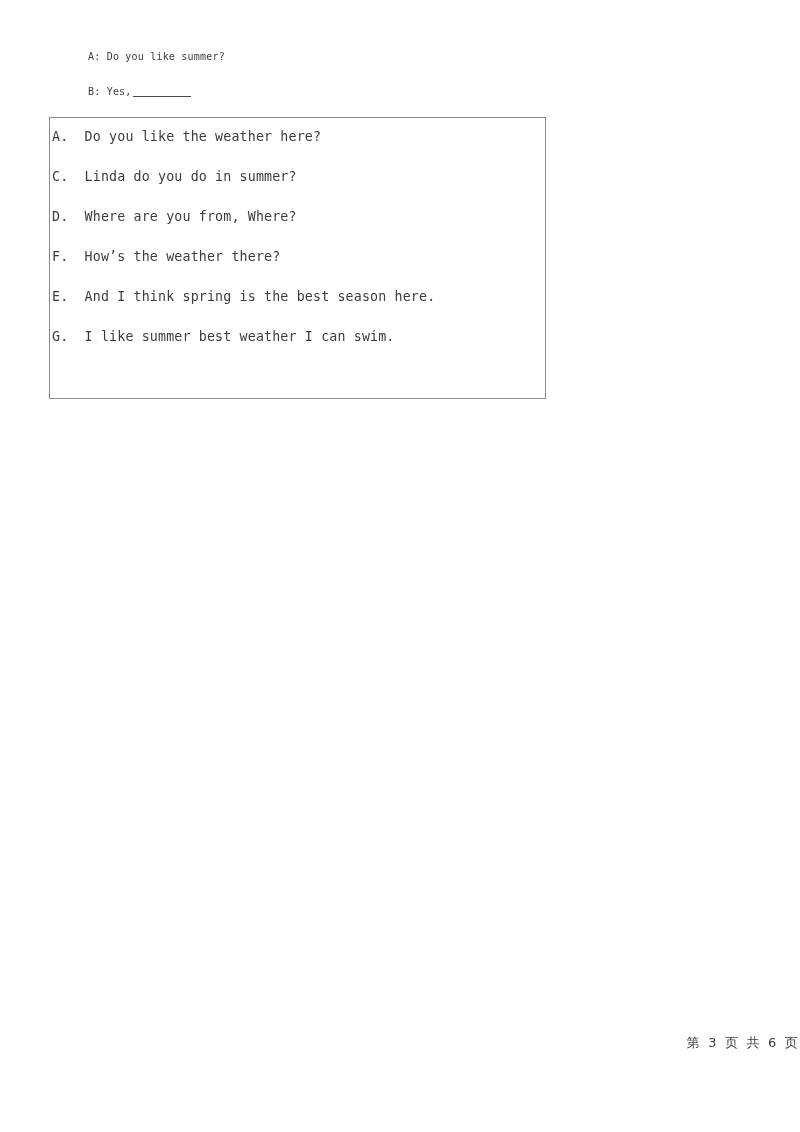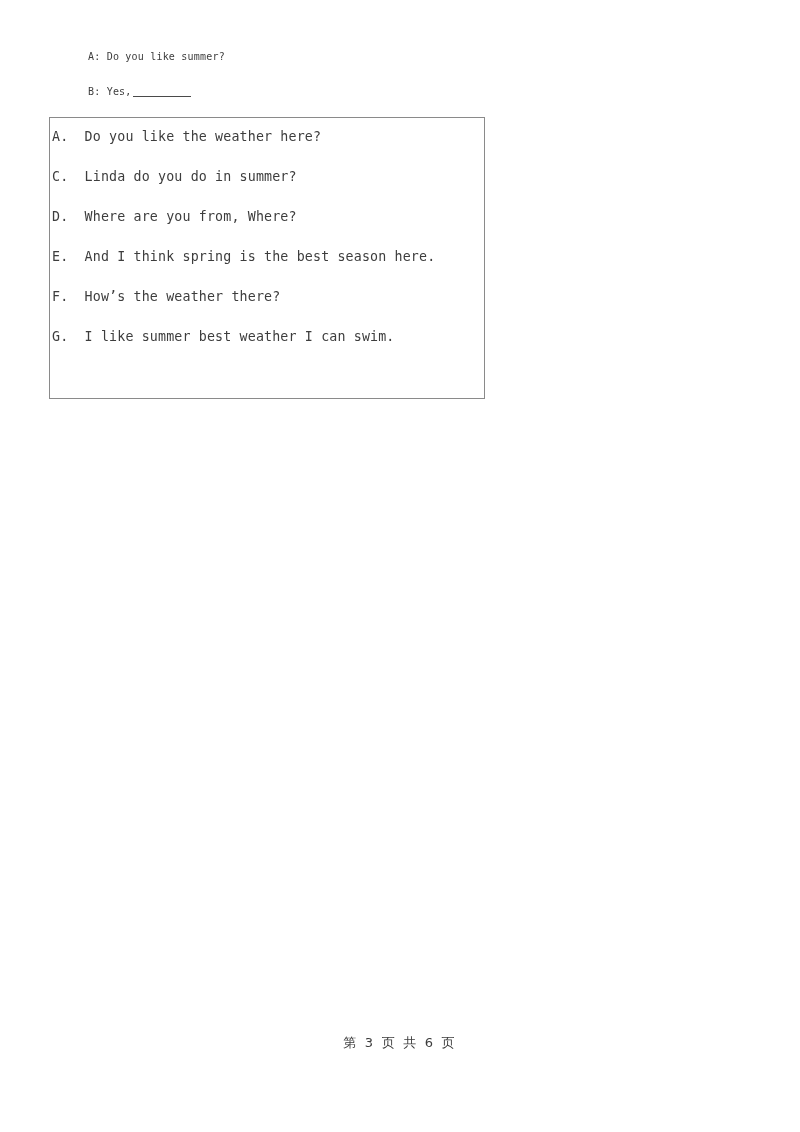--- a/index.html
+++ b/index.html
@@ -47,21 +47,21 @@
     border-bottom: 1.4px solid #4a4a4a;
     vertical-align: -2px;
     margin-left: 1px;
   }
 
   
   .option-box {
     position: absolute;
     left: 49px;
     top: 117px;
-    width: 436px;
+    width: 497px;
     height: 282px;
     border: 1px solid #8a8a8a;
     box-sizing: border-box;
     background: #ffffff;
   }
   .option-list {
     position: absolute;
     left: 2px;
     top: 9px;
     right: 2px;
@@ -75,21 +75,21 @@
     height: 40px;
     letter-spacing: 0.15px;
   }
 
   
   .footer {
     position: absolute;
     left: 0;
     top: 1032px;
     width: 800px;
-    text-align: center;
+    text-align: right;
   }
   .footer-text {
     display: inline-block;
     font-family: "DejaVu Sans", "Liberation Sans", sans-serif;
     font-size: 13px;
     color: #3d3d3d;
     letter-spacing: 2.2px;
     white-space: pre;
   }
 </style>
@@ -101,22 +101,22 @@
   <div class="dialogue">
     <div class="dialogue-line">A: Do you like summer?</div>
     <div class="dialogue-line"><span>B: Yes,</span><span class="blank-underline"></span></div>
   </div>
 
   <div class="option-box">
     <div class="option-list">
       <div class="option-item">A.  Do you like the weather here?</div>
       <div class="option-item">C.  Linda do you do in summer?</div>
       <div class="option-item">D.  Where are you from, Where?</div>
+      <div class="option-item">F.  How’s the weather there?</div>
       <div class="option-item">E.  And I think spring is the best season here.</div>
-      <div class="option-item">F.  How’s the weather there?</div>
       <div class="option-item">G.  I like summer best weather I can swim.</div>
     </div>
   </div>
 
   <div class="footer">
     <span class="footer-text">第 3 页 共 6 页</span>
   </div>
 
 </div>
 

